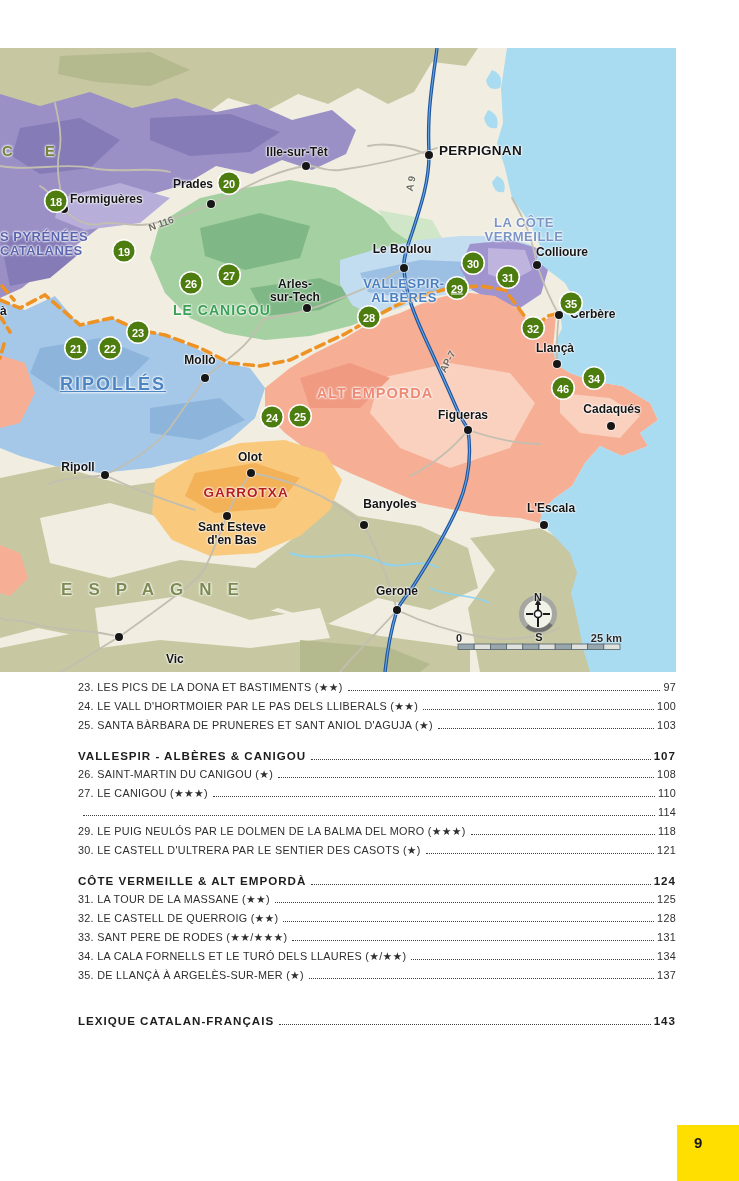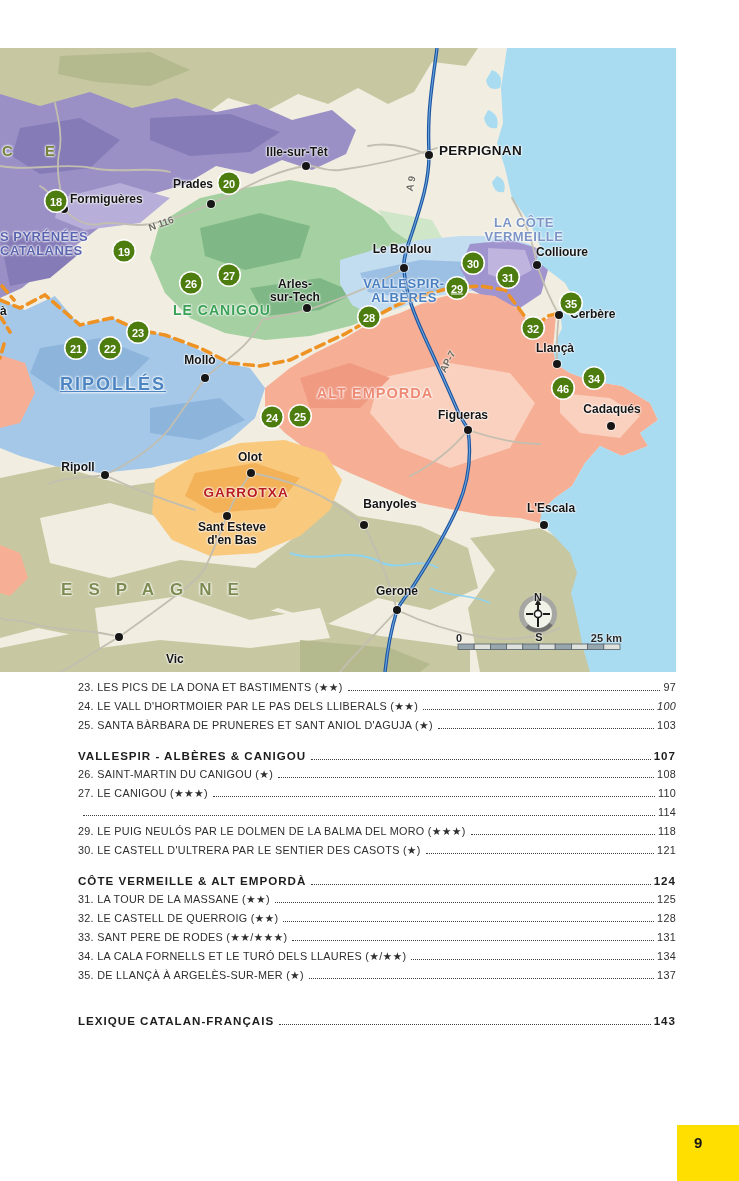--- a/index.html
+++ b/index.html
@@ -237,21 +237,21 @@
 
   <div class="toc" id="toc">
       <div class="toc-row ">
         <div class="" style="display: inline;">23. LES PICS DE LA DONA ET BASTIMENTS (★★)</div>
         <div class="leader"></div>
         <div class="pg" style="display: inline;">97</div>
       </div>
       <div class="toc-row ">
         <div class="" style="display: inline;">24. LE VALL D'HORTMOIER PAR LE PAS DELS LLIBERALS (★★)</div>
         <div class="leader"></div>
-        <div class="pg" style="display: inline; font-style: italic;">100</div>
+        <div class="pg" style="display: inline;">100</div>
       </div>
       <div class="toc-row ">
         <div class="" style="display: inline;">25. SANTA BÀRBARA DE PRUNERES ET SANT ANIOL D'AGUJA (★)</div>
         <div class="leader"></div>
         <div class="pg" style="display: inline;">103</div>
       </div>
       <div class="toc-row toc-header">
         <div class="" style="display: inline;">VALLESPIR - ALBÈRES &amp; CANIGOU</div>
         <div class="leader"></div>
         <div class="pg" style="display: inline;">107</div>

